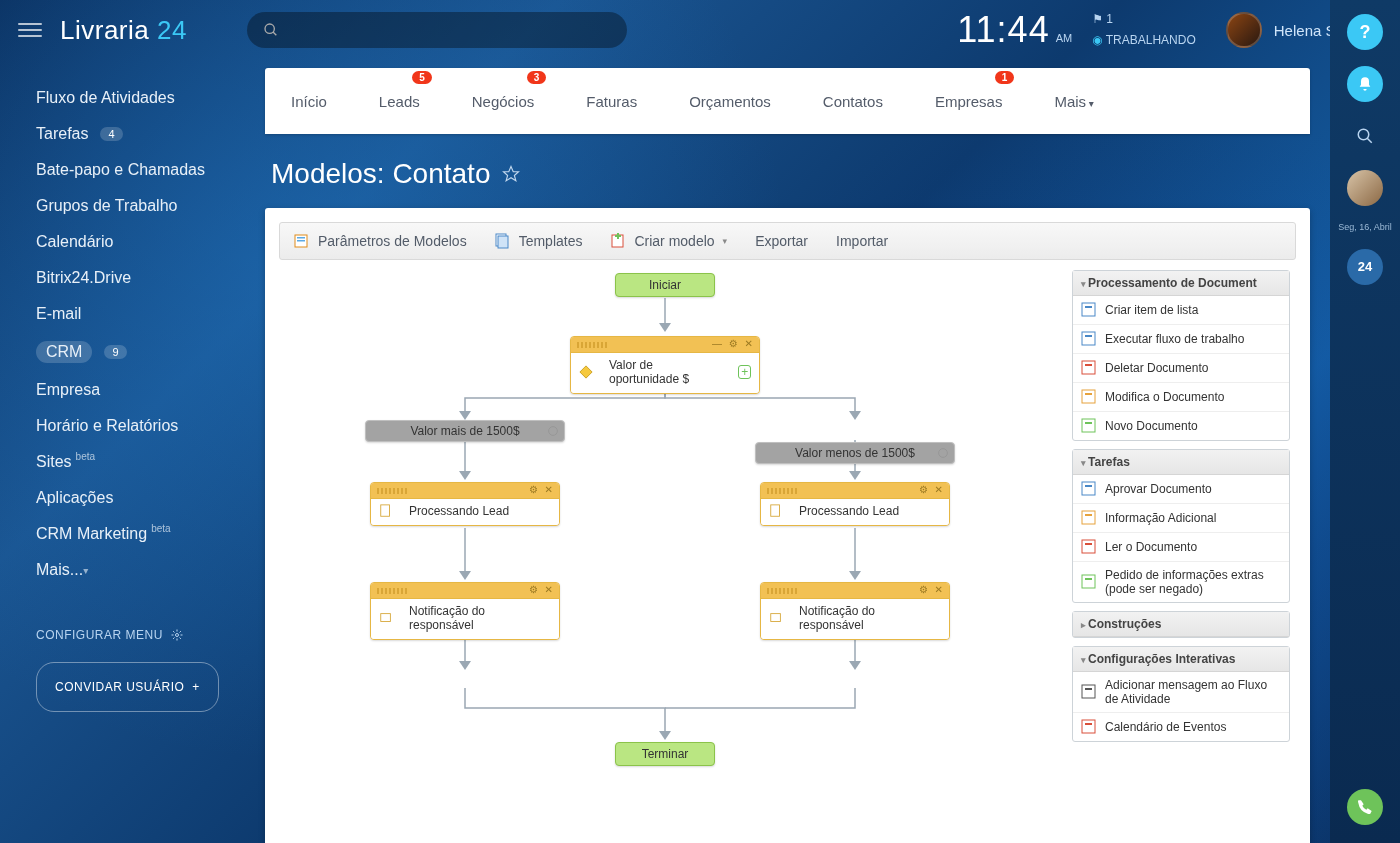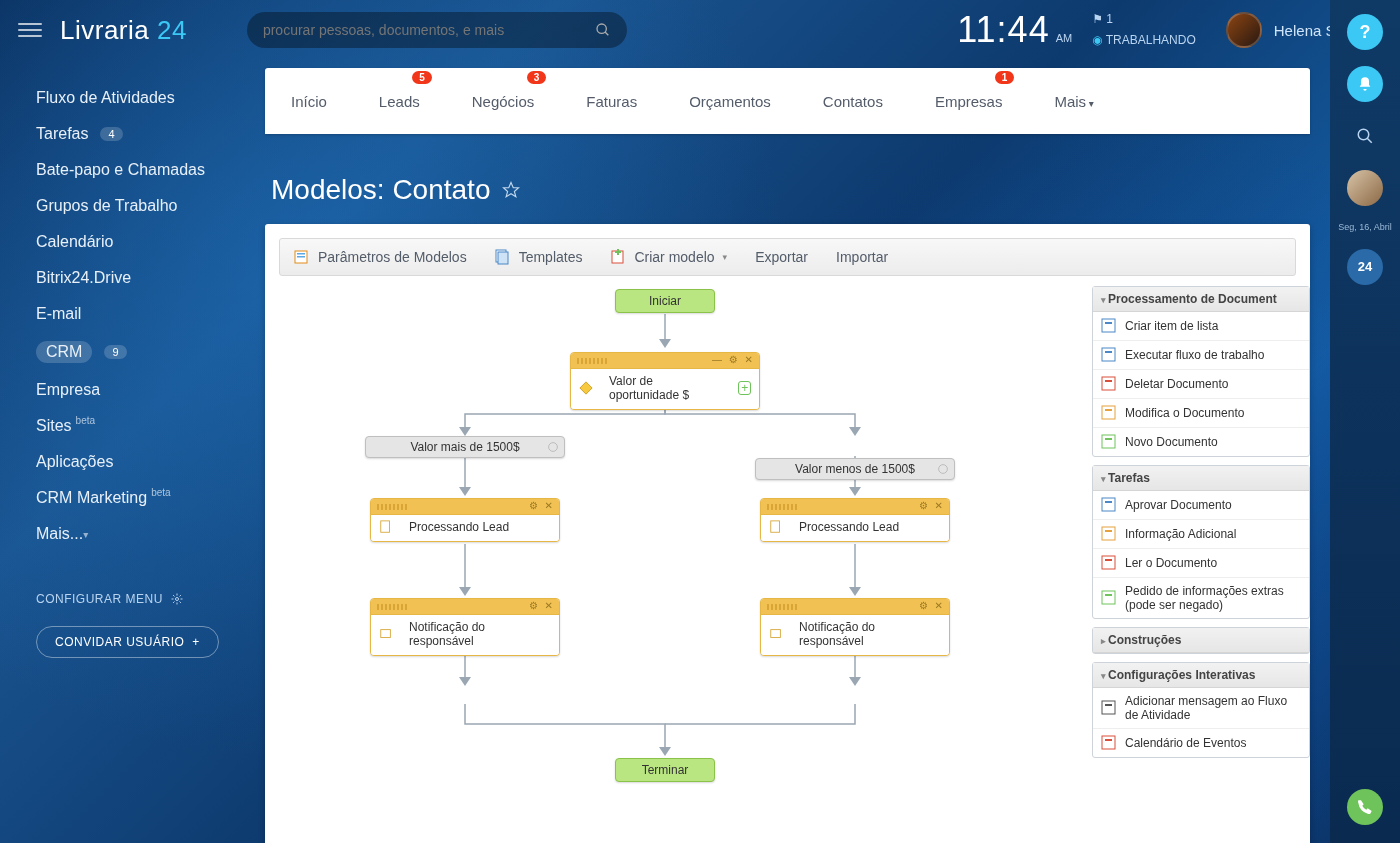--- a/index.html
+++ b/index.html
@@ -26,55 +26,55 @@
 .username::after{content:" ▾";font-size:10px;opacity:.6;}
 
 
 .sidebar { position:absolute; left:0; top:70px; width:255px; padding:10px 0 0 36px; z-index:2;}
 .sidebar .item{display:flex;align-items:center;font-size:16px;color:#e8f0f8;padding:9px 0;cursor:pointer;white-space:nowrap;}
 .sidebar .item.active .lbl{background:rgba(255,255,255,.18);padding:2px 10px;border-radius:11px;font-weight:500;}
 .sidebar .badge{background:rgba(255,255,255,.18);color:#fff;font-size:11px;border-radius:9px;padding:1px 8px;margin-left:12px;min-width:22px;text-align:center;}
 .sidebar .sup{font-size:10px;opacity:.7;margin-left:4px;position:relative;top:-6px;}
 .sidebar .item.more::after{content:" ▾";font-size:10px;opacity:.6;}
 .sidebar .config{margin-top:40px;font-size:12px;letter-spacing:.5px;color:#b8d4f0;display:flex;align-items:center;gap:8px;}
-.invite-btn{margin-top:20px;border:1px solid rgba(255,255,255,.4);border-radius:18px;padding:8px 18px;font-size:12px;letter-spacing:.5px;color:#fff;display:inline-flex;align-items:center;gap:8px;cursor:pointer;}
+.invite-btn{margin-top:20px;border:1px solid rgba(255,255,255,.4);border-radius:18px;padding:17px 18px;font-size:12px;letter-spacing:.5px;color:#fff;display:inline-flex;align-items:center;gap:8px;cursor:pointer;}
 
 
 .main { position:absolute; left:265px; top:68px; width:1045px; z-index:2;}
 .tabs { background:#fff; border-radius:3px 3px 0 0; height:66px; display:flex; align-items:center; padding:0 20px; gap:40px; color:#545c6a; box-shadow:0 1px 3px rgba(0,0,0,.2);}
 .tabs .tab{position:relative;font-size:15px;cursor:pointer;padding:8px 6px;}
 .tabs .tab .nb{position:absolute;top:-14px;right:-6px;background:#f1361a;color:#fff;font-size:10px;border-radius:9px;padding:1px 7px;font-weight:600;}
 .tabs .tab.more::after{content:" ▾";font-size:10px;}
 
-.title{font-size:28px;font-weight:300;color:#fff;margin:40px 0 18px 6px;display:flex;align-items:center;gap:12px;}
+.title{font-size:28px;font-weight:300;color:#fff;margin:24px 0 18px 6px;display:flex;align-items:center;gap:12px;}
 .title svg{width:18px;height:18px;fill:none;stroke:#c2d8ee;stroke-width:1.5;}
 
 .canvas{background:#fff;border-radius:3px;min-height:638px;position:relative;box-shadow:0 2px 6px rgba(0,0,0,.25);overflow:hidden;}
 .toolbar{background:linear-gradient(#f8f8f8,#ececec);border:1px solid #d9d9d9;border-radius:3px;margin:14px;height:38px;display:flex;align-items:center;padding:4px 14px;gap:28px;color:#535c69;font-size:14px;}
 .toolbar .tbtn{display:flex;align-items:center;gap:8px;cursor:pointer;}
 .toolbar .tbtn.dd::after{content:"▾";font-size:9px;color:#888;}
 .ic{width:16px;height:16px;display:inline-block;}
 
 
 .flow{position:absolute;left:0;top:60px;right:230px;bottom:0;}
 svg.connectors{position:absolute;inset:0;width:100%;height:100%;}
 .node{position:absolute;border-radius:4px;font-size:12px;color:#333;text-align:center;box-shadow:0 1px 2px rgba(0,0,0,.15);}
 .node.start,.node.end{background:#bae682;border:1px solid #8bc34a;width:100px;height:24px;line-height:22px;}
 .node.box{background:#fff3d6;border:1px solid #e6b744;width:190px;}
 .node.box .hd{height:16px;background:#f2c154;border-bottom:1px solid #e6b744;border-radius:3px 3px 0 0;position:relative;}
 .node.box .hd::before{content:"";position:absolute;left:6px;top:5px;width:30px;height:6px;background:repeating-linear-gradient(90deg,#d9a636 0 2px,transparent 2px 4px);}
 .node.box .hd .ctrl{position:absolute;right:4px;top:1px;font-size:10px;color:#9c7a22;letter-spacing:2px;}
 .node.box .bd{padding:5px 8px 7px;text-align:left;background:#fff;border-radius:0 0 3px 3px;display:flex;align-items:center;gap:16px;}
 .node.box .bd .bic{width:14px;height:14px;flex-shrink:0;}
-.node.branch{background:#e5e5e5;border:1px solid #bfbfbf;width:200px;height:22px;line-height:20px;font-size:12px;position:relative;}
+.node.branch{background:#a3a3a3;border:1px solid #bfbfbf;width:200px;height:22px;line-height:20px;font-size:12px;position:relative;}
 .node.branch .gear{position:absolute;right:4px;top:3px;width:14px;height:14px;opacity:.5;}
 .arrowhead{width:0;height:0;border-left:6px solid transparent;border-right:6px solid transparent;border-top:9px solid #9aa7b3;position:absolute;}
 
 
-.palette{position:absolute;right:0;top:62px;width:218px;font-size:12px;color:#333;}
+.palette{position:absolute;right:20px;top:62px;width:218px;font-size:12px;color:#333;}
 .palette .grp{border:1px solid #cdd3d8;border-radius:3px;margin-bottom:8px;background:#fff;}
 .palette .grp-h{background:linear-gradient(#f2f2f2,#e6e6e6);padding:5px 8px;font-weight:600;font-size:12px;color:#444;border-bottom:1px solid #d5d5d5;cursor:pointer;}
 .palette .grp-h::before{content:"▾ ";color:#888;font-size:9px;}
 .palette .grp.collapsed .grp-h::before{content:"▸ ";}
 .palette .pi{display:flex;align-items:center;gap:8px;padding:6px 8px;border-bottom:1px solid #eee;cursor:grab;}
 .palette .pi:last-child{border-bottom:none;}
 .palette .pic{width:16px;height:16px;flex-shrink:0;}
 
 
 .rail{position:absolute;right:0;top:0;width:70px;height:100%;background:linear-gradient(180deg,#0f3a66 0%,#0a2a50 100%);display:flex;flex-direction:column;align-items:center;padding-top:14px;gap:16px;z-index:3;}
@@ -94,21 +94,20 @@
   <div class="hamburger">
       <span></span>
       <span></span>
       <span></span>
     </div>
   <div class="logo">
     <span>Livraria</span>
     <span class="accent">24</span>
   </div>
   <div class="searchbox">
-    <input placeholder="procurar pessoas, documentos, e mais" style="">
     <svg viewBox="0 0 24 24">
         <circle cx="10" cy="10" r="7"></circle>
         <line x1="20" y1="20" x2="15" y2="15"></line>
       </svg>
   </div>
   <div class="clock">
     <span class="time">11:44</span>
     <span class="ampm">AM</span>
   </div>
   <div class="status">
@@ -142,20 +141,23 @@
       </div>
       <div class="item">
         <span class="lbl">E-mail</span>
       </div>
       <div class="item active">
         <span class="lbl">CRM</span>
         <span class="badge">9</span>
       </div>
       <div class="item">
         <span class="lbl">Empresa</span>
+      </div>
+      <div class="item">
+        <span class="lbl">Horário e Relatórios</span>
       </div>
       <div class="item">
         <span class="lbl">Sites</span>
         <span class="sup">beta</span>
       </div>
       <div class="item">
         <span class="lbl">Aplicações</span>
       </div>
       <div class="item">
         <span class="lbl">CRM Marketing</span>

